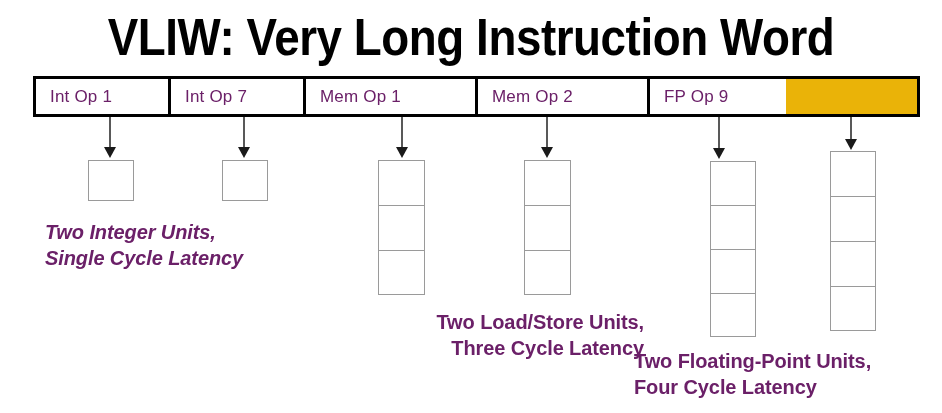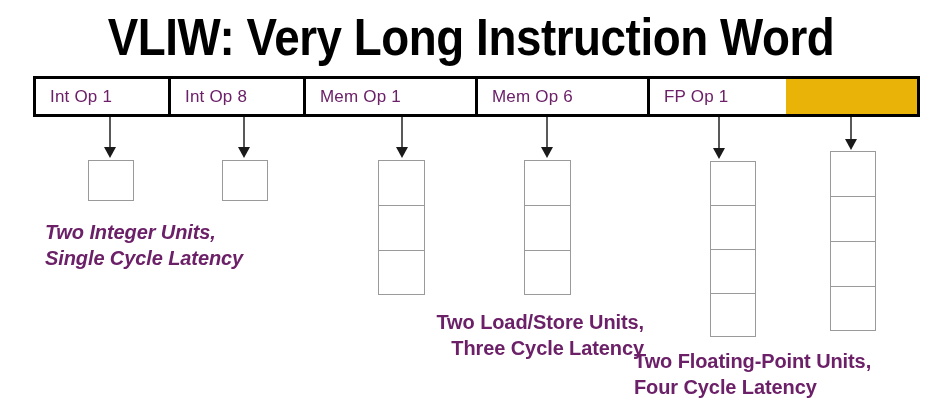--- a/index.html
+++ b/index.html
@@ -124,24 +124,24 @@
 </style>
 </head>
 <body>
 
 <div id="slide">
 
   <div id="title">VLIW: Very Long Instruction Word</div>
 
   <div id="iw-table">
     <div class="iw-cell w-int">Int Op 1</div>
-    <div class="iw-cell w-int">Int Op 8</div>
+    <div class="iw-cell w-int">Int Op 7</div>
     <div class="iw-cell w-mem">Mem Op 1</div>
-    <div class="iw-cell w-mem">Mem Op 6</div>
-    <div class="iw-cell w-fp">FP Op 1</div>
+    <div class="iw-cell w-mem">Mem Op 2</div>
+    <div class="iw-cell w-fp">FP Op 9</div>
   </div>
 
   <div class="arrow" style="left:104px; top:117px; height:42px;">
     <div class="stem" style="height:31px;"></div>
     <div class="head" style="top:30px;"></div>
   </div>
   <div class="arrow" style="left:238px; top:117px; height:42px;">
     <div class="stem" style="height:31px;"></div>
     <div class="head" style="top:30px;"></div>
   </div>

